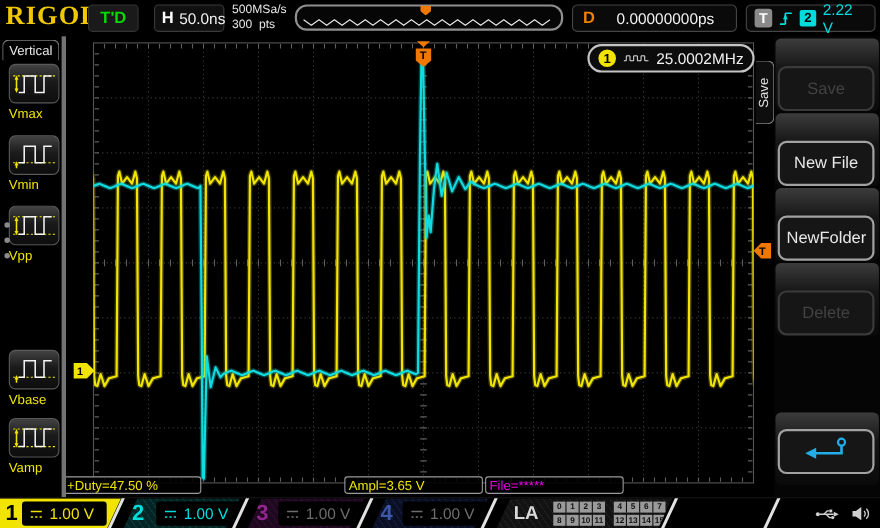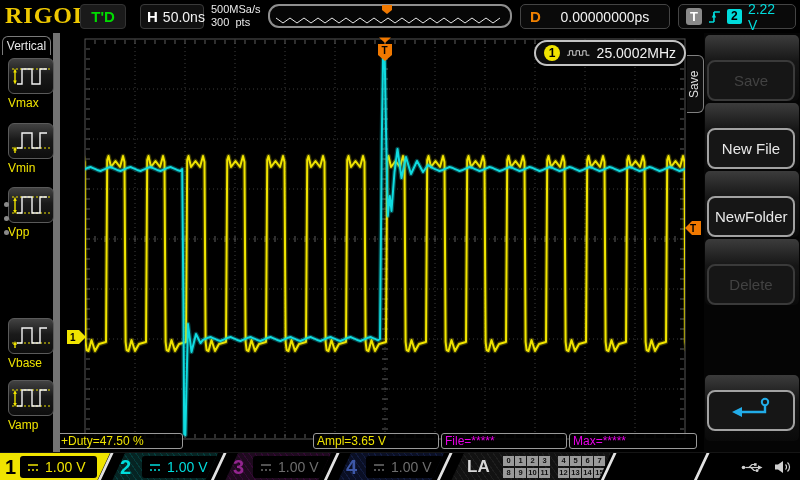--- a/index.html
+++ b/index.html
@@ -18,21 +18,21 @@
   .preview-marker{position:absolute;left:112px;top:-1px;width:10px;height:9px;background:#f07800;clip-path:polygon(0 0,100% 0,100% 55%,50% 100%,0 55%);}
   .d-box{position:absolute;left:520px;top:4px;width:150px;height:25px;border:1px solid #444;border-radius:5px;background:#0a0a0a;display:flex;align-items:center;}
   .d-letter{color:#f08000;font-weight:bold;font-size:15px;margin-left:9px;}
   .d-value{color:#f2f2f2;font-size:14px;margin:0 auto;}
   .t-box{position:absolute;left:678px;top:4px;width:118px;height:25px;border:1px solid #444;border-radius:5px;background:#0a0a0a;display:flex;align-items:center;gap:6px;padding:0 7px;}
   .t-letter{background:#8a8a8a;color:#fff;font-weight:bold;font-size:13px;width:16px;height:17px;border-radius:3px;text-align:center;line-height:17px;flex:0 0 auto;}
   .trig-src{background:#00dcdc;color:#000;font-weight:bold;font-size:12px;width:15px;height:15px;border-radius:2px;text-align:center;line-height:15px;flex:0 0 auto;}
   .t-value{color:#00dcdc;font-size:14px;margin-left:auto;}
 
   
-  .left-menu{position:absolute;left:0;top:33px;width:60px;height:419px;background:#000;border-right:7px solid #737373;}
+  .left-menu{position:absolute;left:0;top:33px;width:60px;height:419px;background:#000;border-right:4px solid #737373;}
   .lm-title{margin:3px 2px 0 2px;height:19px;border:1px solid #7a7a7a;border-bottom:none;border-radius:6px 6px 0 0;color:#e8e8e8;font-size:12px;text-align:center;line-height:18px;}
   .lm-item{position:absolute;left:8px;width:46px;text-align:left;}
   .lm-btn{display:block;width:46px;height:36px;background:linear-gradient(#424242,#1a1a1a 45%,#0d0d0d);border:1px solid #5a5a5a;border-radius:6px;padding:2px 0 0 0;cursor:pointer;}
   .lm-label{color:#f0e400;font-size:12px;margin-top:2px;}
   .lm-dots{position:absolute;left:4px;top:160px;}
   .lm-dot{display:block;width:5px;height:5px;border-radius:50%;background:#8a8a8a;margin:9px 0;}
 
   
   #scope-svg{position:absolute;left:0;top:33px;width:800px;height:419px;}
   .mk-txt{fill:#000;font-weight:bold;font-size:10px;font-family:"Liberation Sans",sans-serif;}
@@ -142,21 +142,20 @@
     <span class="fb-ch">1</span>
     <svg width="44" height="14" viewBox="0 0 44 14">
       <path d="M2,11 H6 V3 H12 V11 H18 V3 H24 V11 H30 V3 H36 V11 H42" stroke="#e8e8e8" stroke-width="1.6" fill="none"></path>
     </svg>
     <span class="fb-val">25.0002MHz</span>
   </div>
 
   <div class="meas y" style="left:57px">+Duty=47.50 %</div>
   <div class="meas y" style="left:313px">Ampl=3.65 V</div>
   <div class="meas m" style="left:441px">File=*****</div>
-  <div class="meas m" style="left:569px;width:128px">Max=*****</div>
 
   <div class="left-menu">
     <div class="lm-title">Vertical</div>
 
     <div class="lm-item" style="top:25px">
       <button class="lm-btn">
         <svg width="40" height="26" viewBox="0 0 40 26">
           <path d="M1,6 H39" stroke="#f0e400" stroke-width="1" stroke-dasharray="2 2" fill="none"></path>
           <path d="M6,21 H11 V6 H21 V21 H29 V6 H36" stroke="#f5f5f5" stroke-width="1.4" fill="none"></path>
           <path d="M4,19 V8" stroke="#f0e400" stroke-width="1.4"></path>

